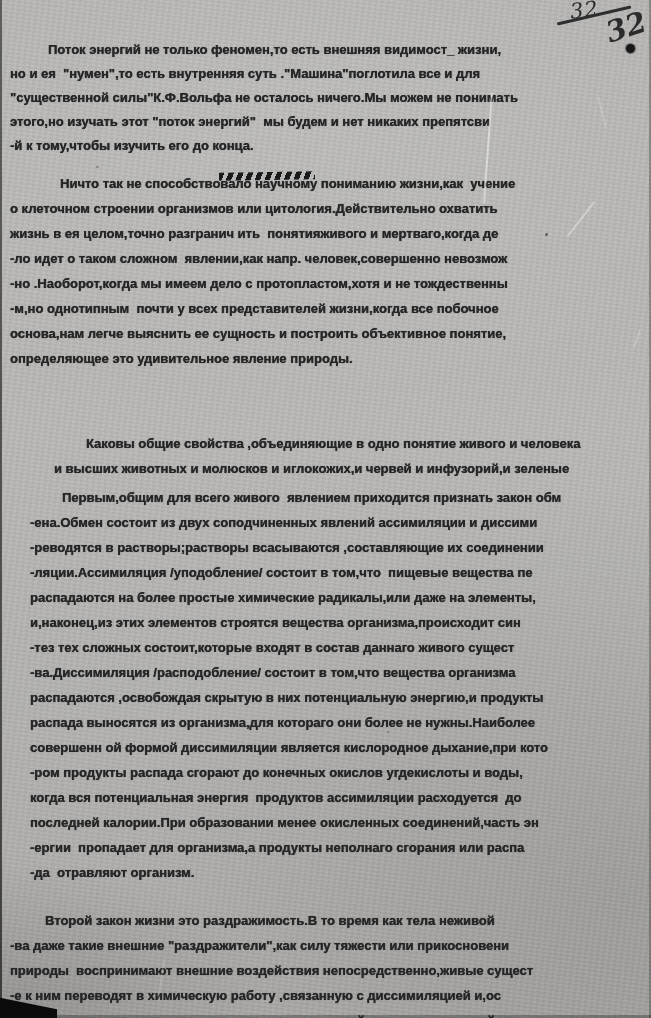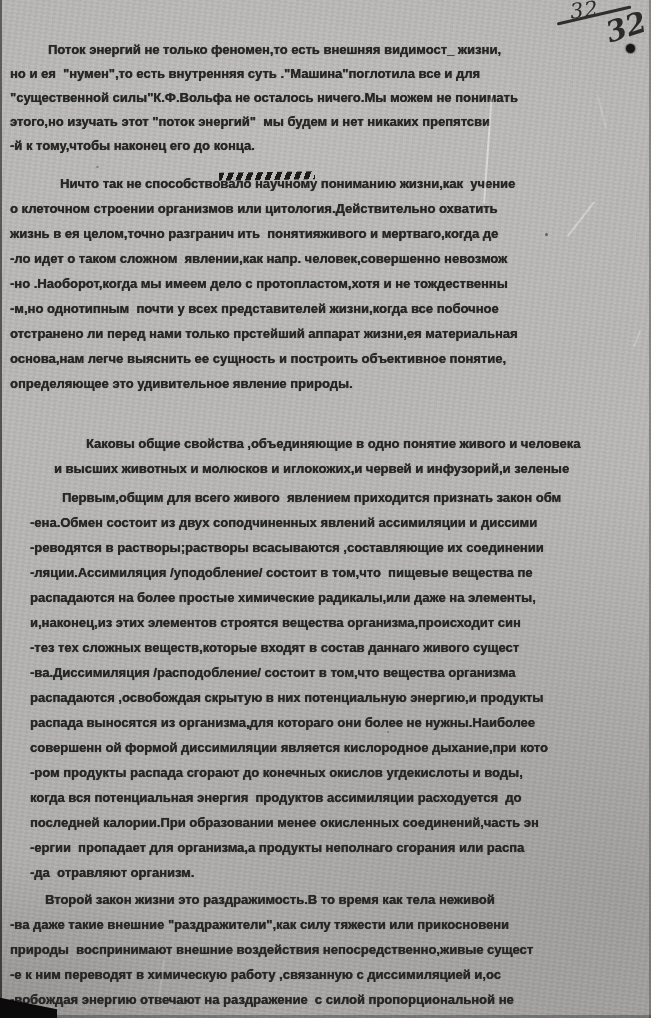--- a/index.html
+++ b/index.html
@@ -23,21 +23,21 @@
   .line{white-space:pre;height:25px;line-height:25px;}
   .para-1{top:38px;} .para-1 .line{height:24px;line-height:24px;}
   .para-2{top:171px;}
   .para-3{top:431px;margin-left:44px;}
   .para-4{top:485px;margin-left:20px;}
   .para-5{top:887px;}
   .para-1 .line:first-child{padding-left:38px;}
   .para-2 .line:first-child{padding-left:50px;}
   .para-3 .line:first-child{padding-left:32px;}
   .para-4 .line:first-child{padding-left:32px;}
-  .para-5 .line:first-child{padding-left:35px;}
+  .para-5 .line:first-child{padding-left:35px;margin-top:21px;}
 
   .divider{
     position:absolute;left:219px;top:172px;width:96px;height:8px;
     background:repeating-linear-gradient(112deg,#1a1a1a 0 5px,rgba(26,26,26,0) 5px 9px);
     transform:rotate(-1deg);
   }
 
   .hw{position:absolute;font-family:"DejaVu Serif",serif;font-style:italic;color:#2b2b2b;}
   .hw-crossed{left:570px;top:-2px;font-size:21px;transform:rotate(-7deg);letter-spacing:1px;}
   .hw-strike{position:absolute;left:556px;top:14px;width:76px;height:2.5px;background:#2e2e2e;transform:rotate(-13deg);border-radius:2px;}
@@ -72,45 +72,44 @@
   <div class="hw hw-page">32</div>
 
   <div class="ink-dot"></div>
 
   <div class="text-layer">
       <div class="para para-1">
         <div class="line">Поток энергий не только феномен,то есть внешняя видимост_ жизни,</div>
         <div class="line">но и ея  "нумен",то есть внутренняя суть ."Машина"поглотила все и для</div>
         <div class="line">"существенной силы"К.Ф.Вольфа не осталось ничего.Мы можем не понимать</div>
         <div class="line">этого,но изучать этот "поток энергий"  мы будем и нет никаких препятсви</div>
-        <div class="line">-й к тому,чтобы наконец его до конца.</div>
+        <div class="line">-й к тому,чтобы изучить его до конца.</div>
       </div>
       <div class="para para-2">
         <div class="line">Ничто так не способствовало научному пониманию жизни,как  учение</div>
         <div class="line">о клеточном строении организмов или цитология.Действительно охватить</div>
         <div class="line">жизнь в ея целом,точно разгранич ить  понятияживого и мертваго,когда де</div>
         <div class="line">-ло идет о таком сложном  явлении,как напр. человек,совершенно невозмож</div>
         <div class="line">-но .Наоборот,когда мы имеем дело с протопластом,хотя и не тождественны</div>
         <div class="line">-м,но однотипным  почти у всех представителей жизни,когда все побочное</div>
-        <div class="line">отстранено ли перед нами только прстейший аппарат жизни,ея материальная</div>
         <div class="line">основа,нам легче выяснить ее сущность и построить объективное понятие,</div>
         <div class="line">определяющее это удивительное явление природы.</div>
       </div>
       <div class="para para-3">
         <div class="line">Каковы общие свойства ,объединяющие в одно понятие живого и человека</div>
         <div class="line">и высших животных и молюсков и иглокожих,и червей и инфузорий,и зеленые</div>
       </div>
       <div class="para para-4">
         <div class="line">Первым,общим для всего живого  явлением приходится признать закон обм</div>
         <div class="line">-ена.Обмен состоит из двух соподчиненных явлений ассимиляции и диссими</div>
         <div class="line">-реводятся в растворы;растворы всасываются ,составляющие их соединении</div>
         <div class="line">-ляции.Ассимиляция /уподобление/ состоит в том,что  пищевые вещества пе</div>
         <div class="line">распадаются на более простые химические радикалы,или даже на элементы,</div>
         <div class="line">и,наконец,из этих элементов строятся вещества организма,происходит син</div>
-        <div class="line">-тез тех сложных веществ,которые входят в состав даннаго живого сущест</div>
+        <div class="line">-тез тех сложных состоит,которые входят в состав даннаго живого сущест</div>
         <div class="line">-ва.Диссимиляция /расподобление/ состоит в том,что вещества организма</div>
         <div class="line">распадаются ,освобождая скрытую в них потенциальную энергию,и продукты</div>
         <div class="line">распада выносятся из организма,для котораго они более не нужны.Наиболее</div>
         <div class="line">совершенн ой формой диссимиляции является кислородное дыхание,при кото</div>
         <div class="line">-ром продукты распада сгорают до конечных окислов угдекислоты и воды,</div>
         <div class="line">когда вся потенциальная энергия  продуктов ассимиляции расходуется  до</div>
         <div class="line">последней калории.При образовании менее окисленных соединений,часть эн</div>
         <div class="line">-ергии  пропадает для организма,а продукты неполнаго сгорания или распа</div>
         <div class="line">-да  отравляют организм.</div>
       </div>

